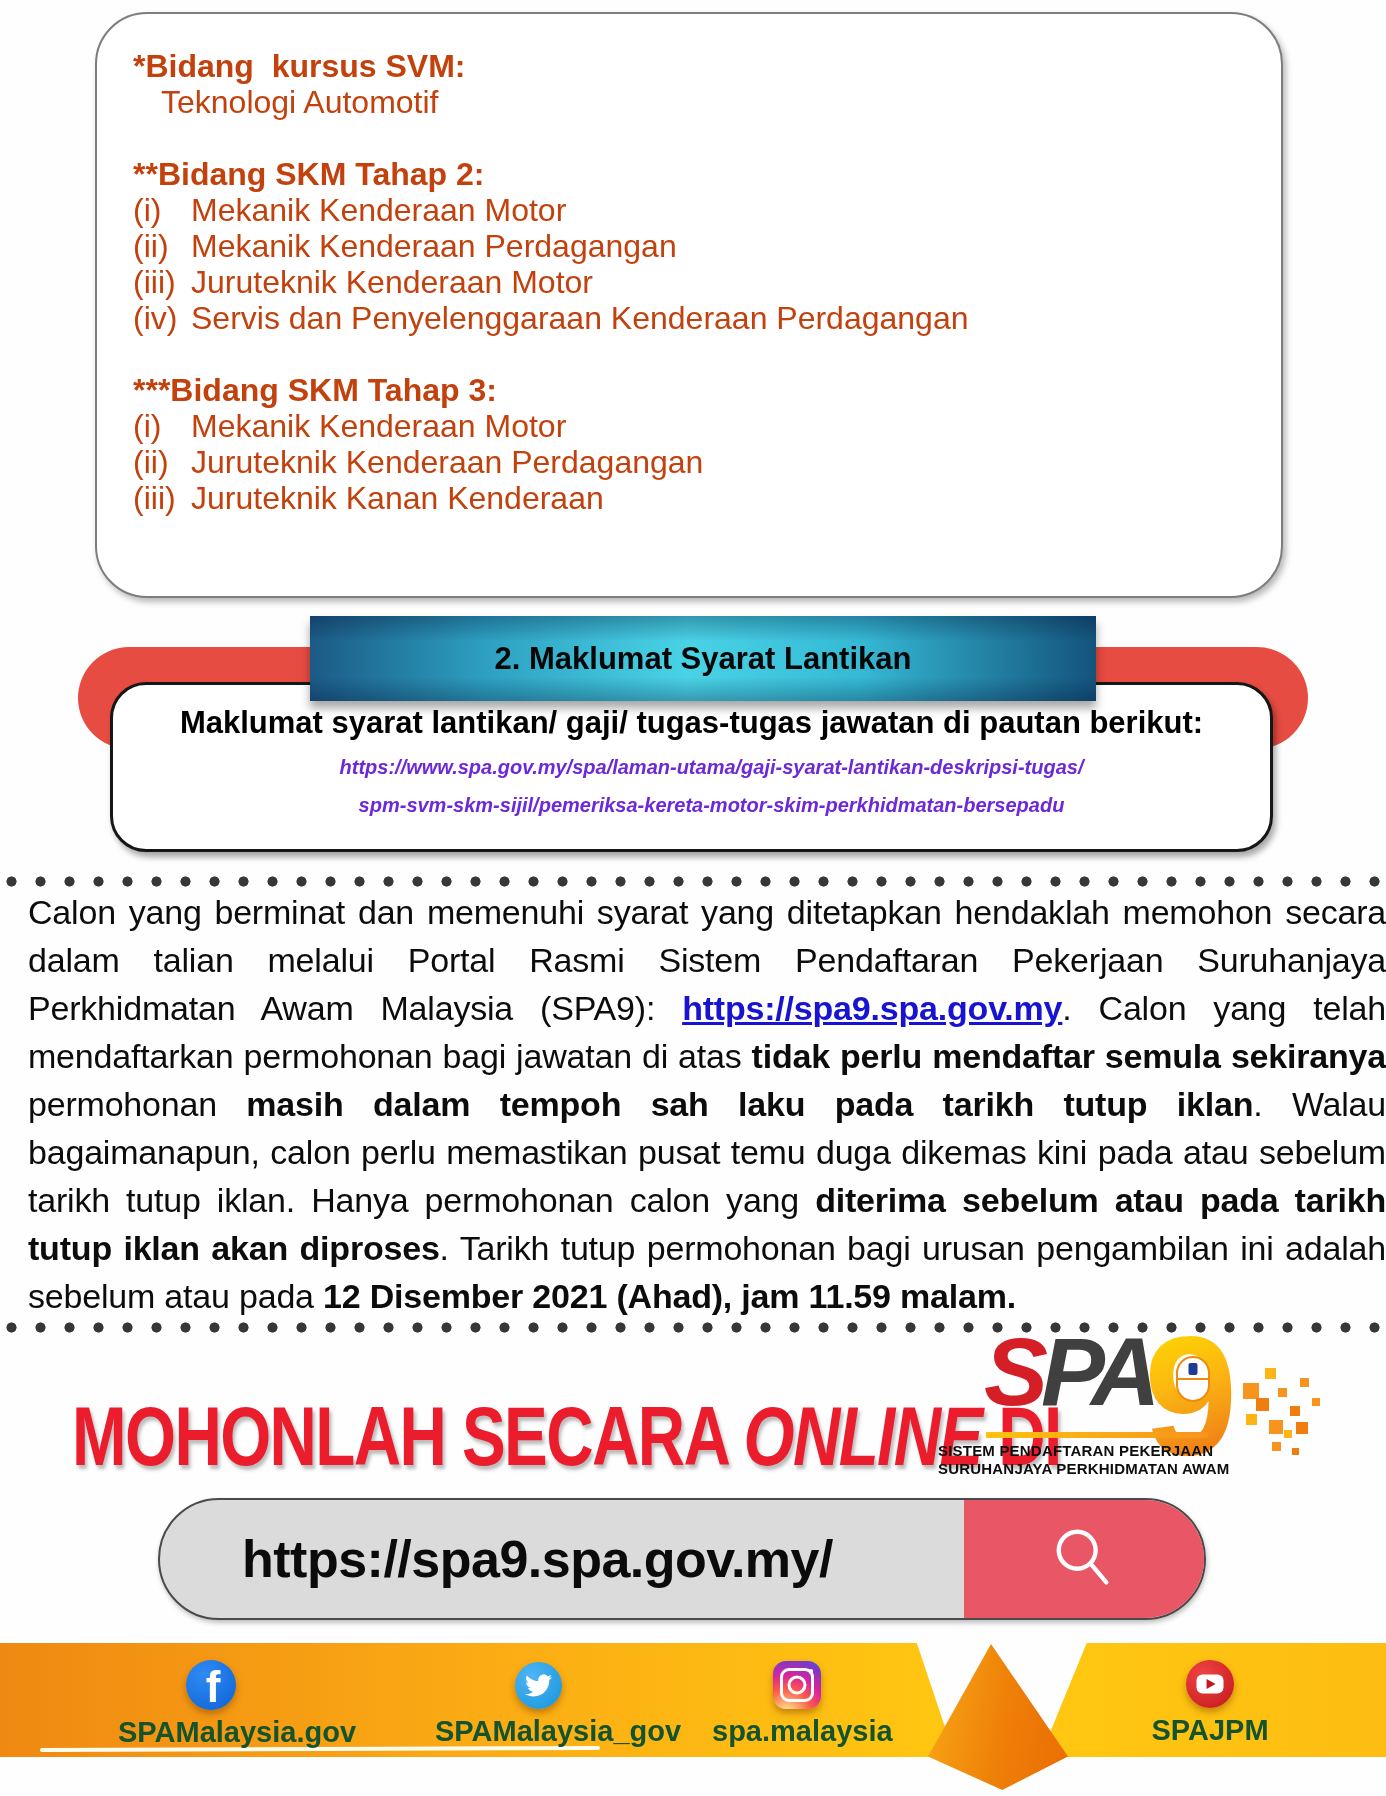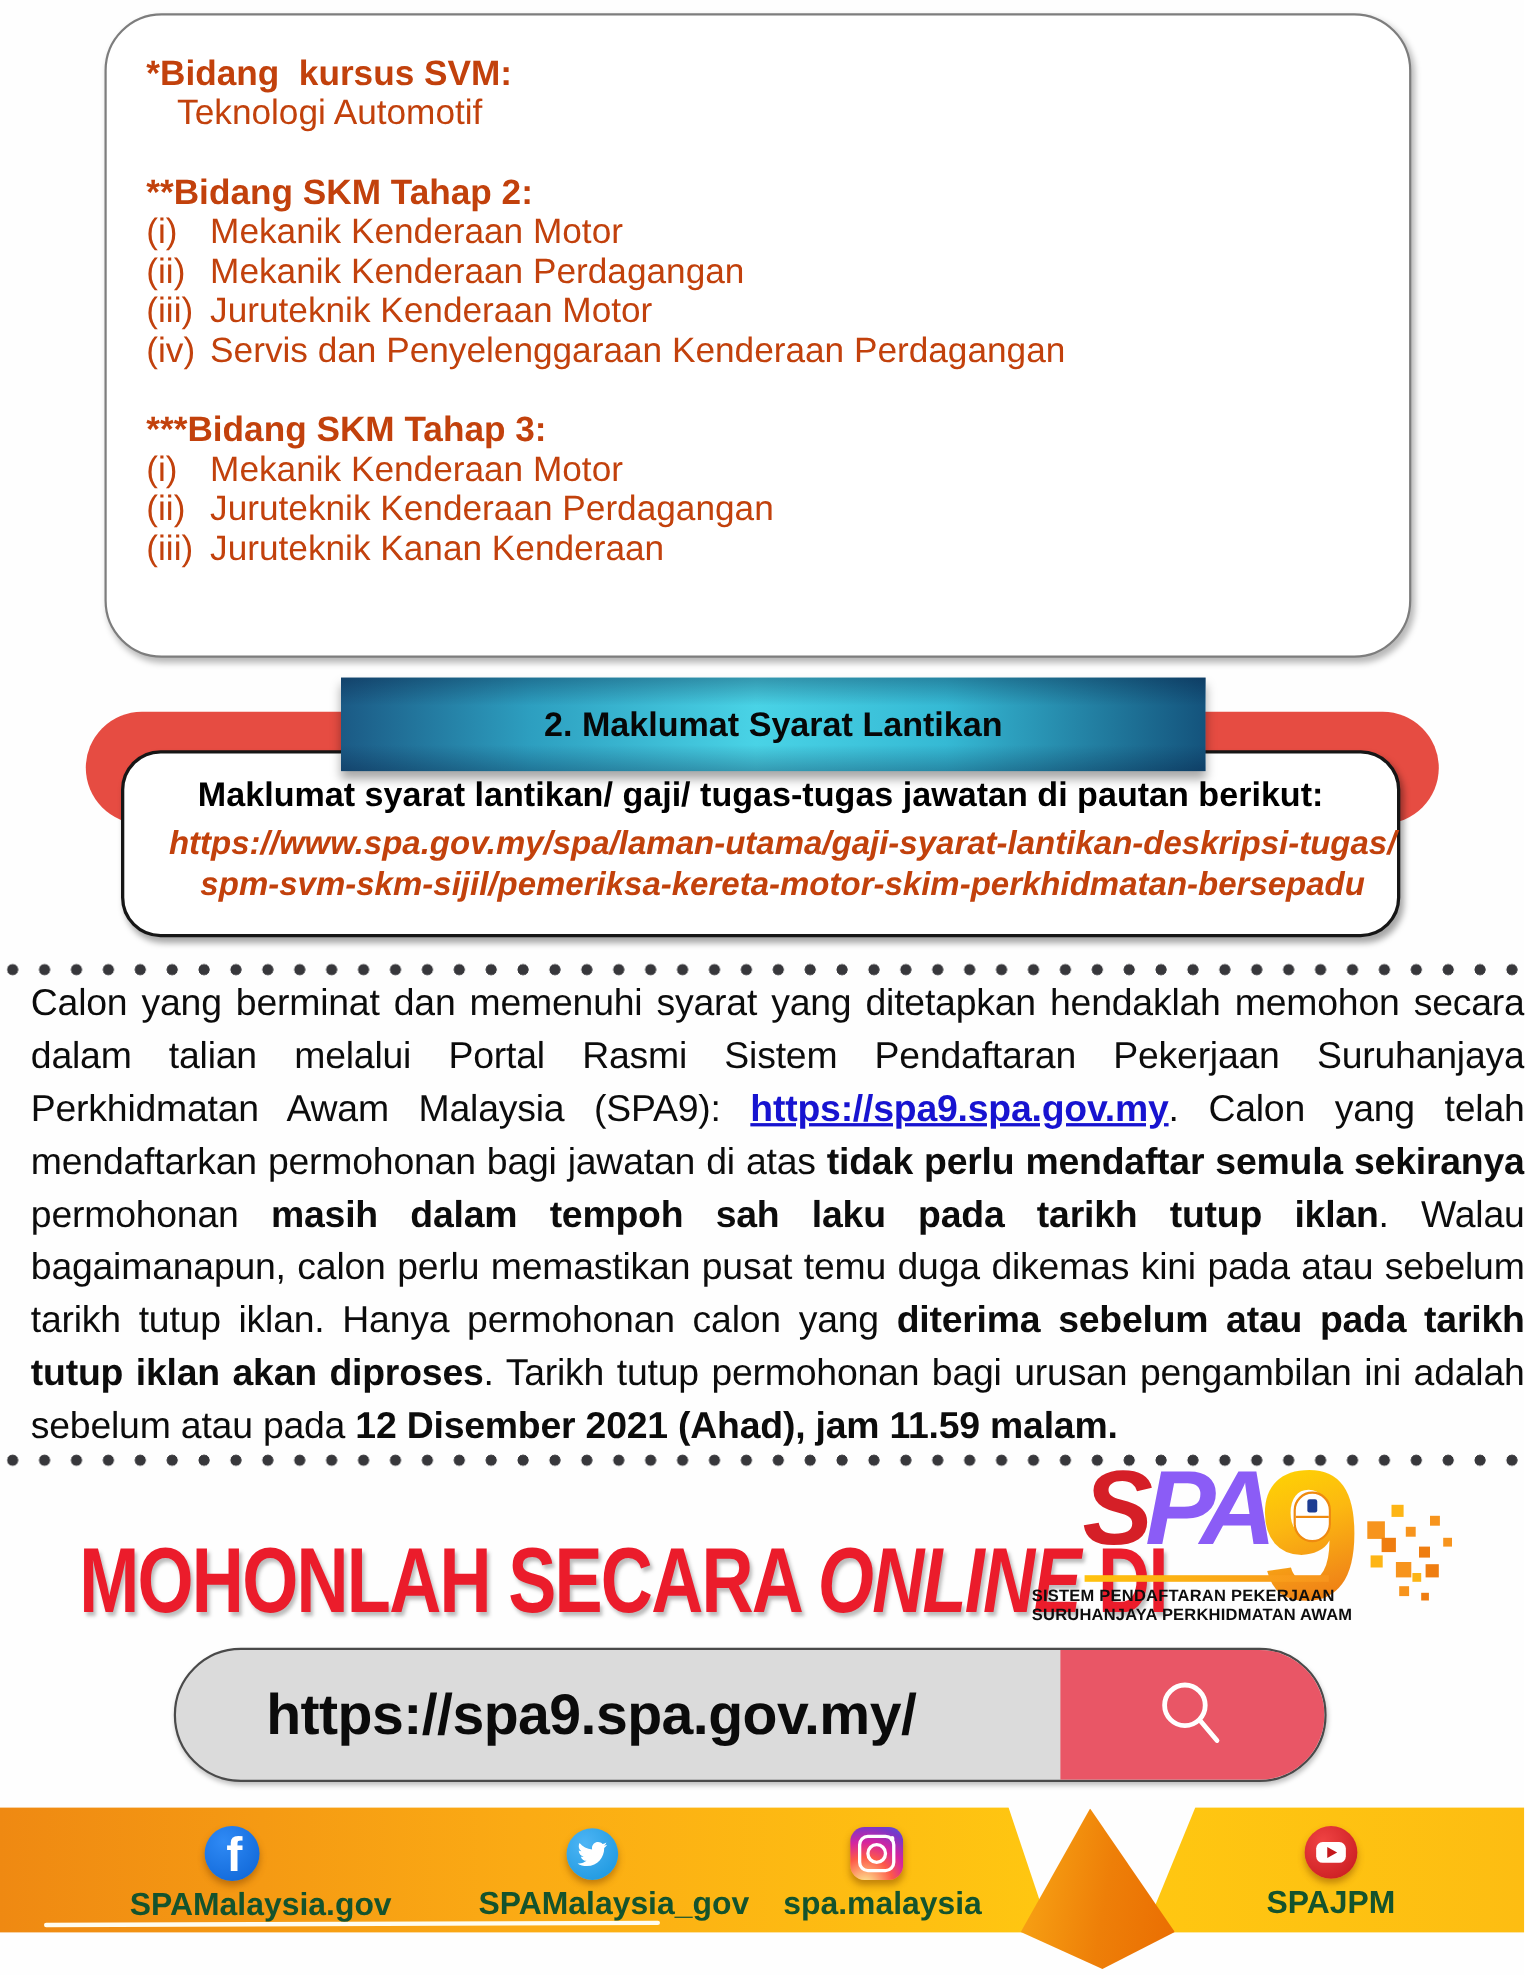--- a/index.html
+++ b/index.html
@@ -22,21 +22,21 @@
     border-radius:56px;z-index:1;}
   .banner2{position:absolute;left:310px;top:616px;width:786px;height:85px;z-index:4;
     background:linear-gradient(180deg,rgba(0,10,45,.30),rgba(0,10,45,0) 30%,rgba(0,10,45,0) 72%,rgba(0,10,45,.28)),
                linear-gradient(90deg,#1b5a85 0%,#2d9fc0 22%,#49d3e6 48%,#35b9d4 70%,#14537c 100%);
     display:flex;align-items:center;justify-content:center;
     font-size:31px;font-weight:bold;color:#070707;box-shadow:0 7px 9px rgba(0,0,0,.35);}
   .link-box{position:absolute;left:110px;top:682px;width:1163px;height:170px;background:#fff;
     border:3px solid #161616;border-radius:36px;z-index:3;box-shadow:3px 5px 6px rgba(0,0,0,.35);
     box-sizing:border-box;text-align:center;padding-top:20px;}
   .link-box .intro{font-size:31px;font-weight:bold;color:#000;}
-  .link-box .url{font-size:30px;line-height:38px;font-weight:bold;font-style:italic;color:#c2410c;margin-top:7px;padding-left:40px;}
+  .link-box .url{font-size:20px;line-height:38px;font-weight:bold;font-style:italic;color:#6d28d9;margin-top:7px;padding-left:40px;}
 
   
   .dots{position:absolute;left:6px;width:1376px;height:11px;background-repeat:repeat-x;
     background-image:radial-gradient(circle at 5.5px 5.5px,#37373b 4.8px,rgba(0,0,0,0) 5.3px);
     background-size:29px 11px;}
   .dots.row1{top:876px;}
   .dots.row2{top:1322px;}
 
   
   .paragraph{position:absolute;left:28px;top:888px;width:1358px;font-size:34px;line-height:48px;
@@ -49,21 +49,21 @@
   .cta-heading{position:absolute;left:72px;top:1392px;font-size:84px;line-height:88px;font-weight:bold;
     color:#eb1c2b;white-space:nowrap;letter-spacing:-2px;transform:scaleX(0.78);transform-origin:0 0;
     text-shadow:3px 4px 4px rgba(90,90,90,.4);}
   .cta-heading .online{font-style:italic;}
 
   
   .spa9-logo{position:absolute;left:938px;top:1328px;width:400px;height:172px;z-index:2;}
   .spa-letters{position:absolute;left:46px;top:-4px;font-size:96px;line-height:96px;font-weight:bold;
     font-style:italic;letter-spacing:-7px;}
   .spa-letters .s{color:#d51f27;}
-  .spa-letters .pa{color:#8b5cf6;}
+  .spa-letters .pa{color:#404040;}
   .spa-underline{position:absolute;left:48px;top:104px;width:222px;height:6px;
     background:linear-gradient(90deg,#ffc20e,#f7941d);}
   .spa-tagline{position:absolute;left:0;top:114px;font-size:15px;line-height:17.5px;font-weight:bold;
     color:#0d0d0d;letter-spacing:0.2px;white-space:nowrap;}
   .nine{position:absolute;left:206px;top:-16px;font-size:168px;line-height:168px;font-weight:bold;
     color:#f7a81b;background:linear-gradient(160deg,#ffd900 8%,#fcb811 42%,#f28c17 72%,#e96e0b 95%);
     -webkit-background-clip:text;background-clip:text;-webkit-text-fill-color:transparent;}
   .mouse{position:absolute;left:238px;top:28px;width:34px;height:46px;background:#fff;
     border:2px solid #ef8a10;border-radius:17px;box-sizing:border-box;}
   .mouse::before{content:"";position:absolute;left:50%;top:5px;transform:translateX(-50%);

